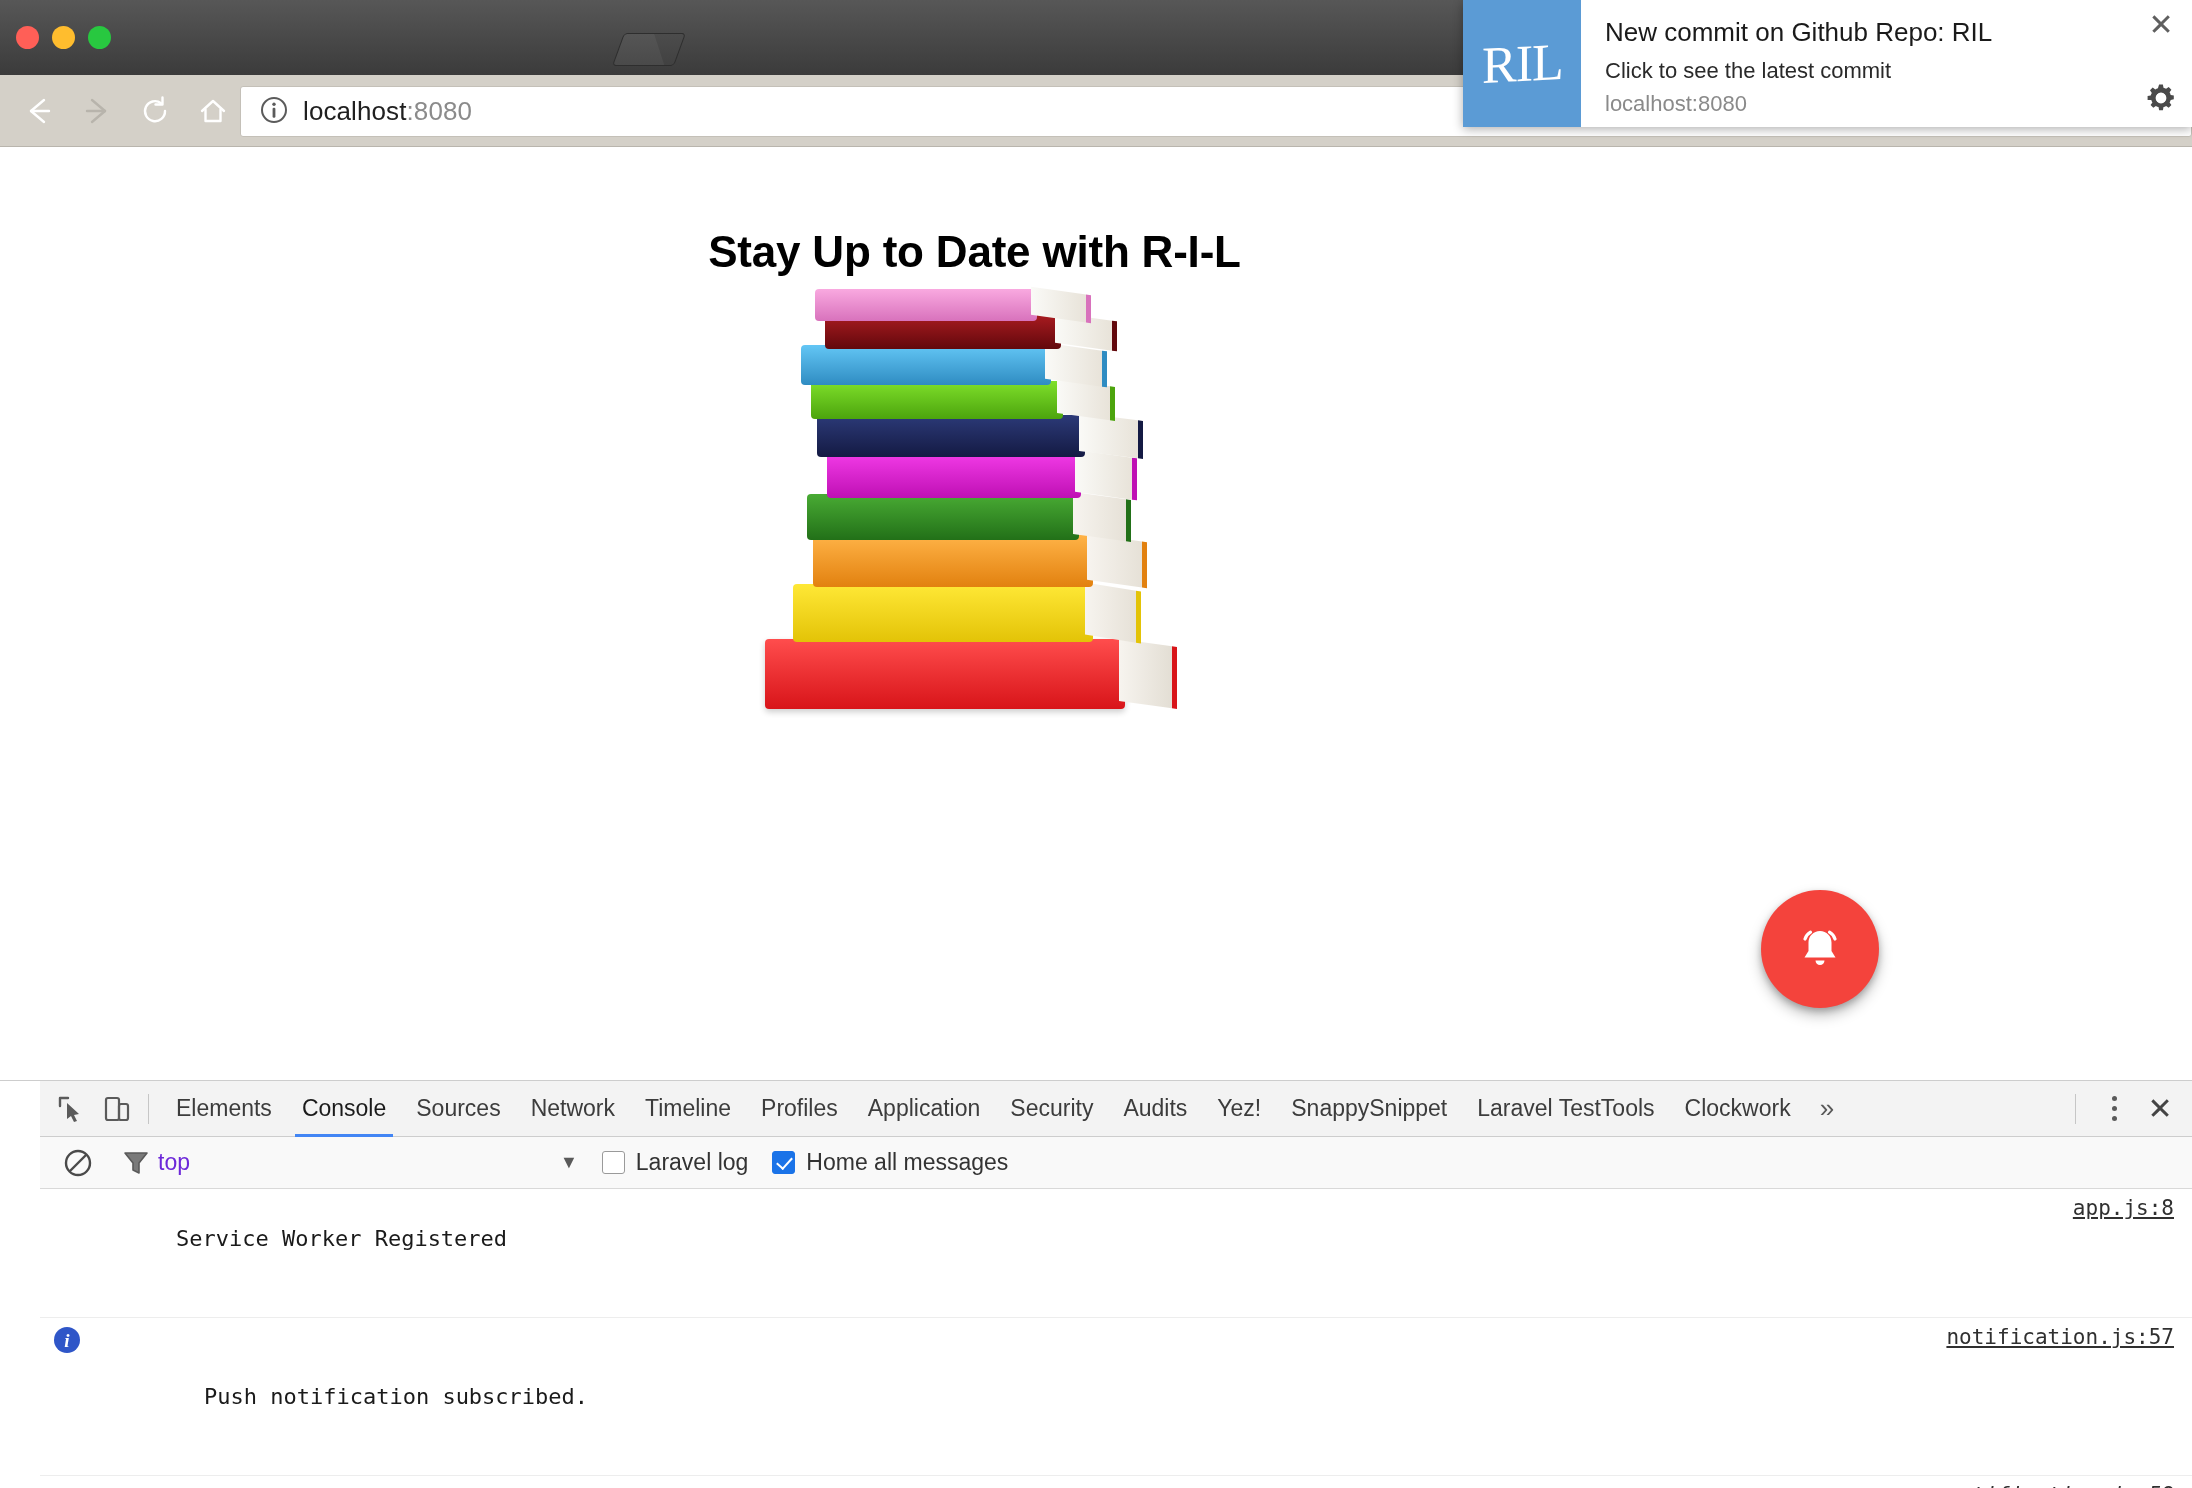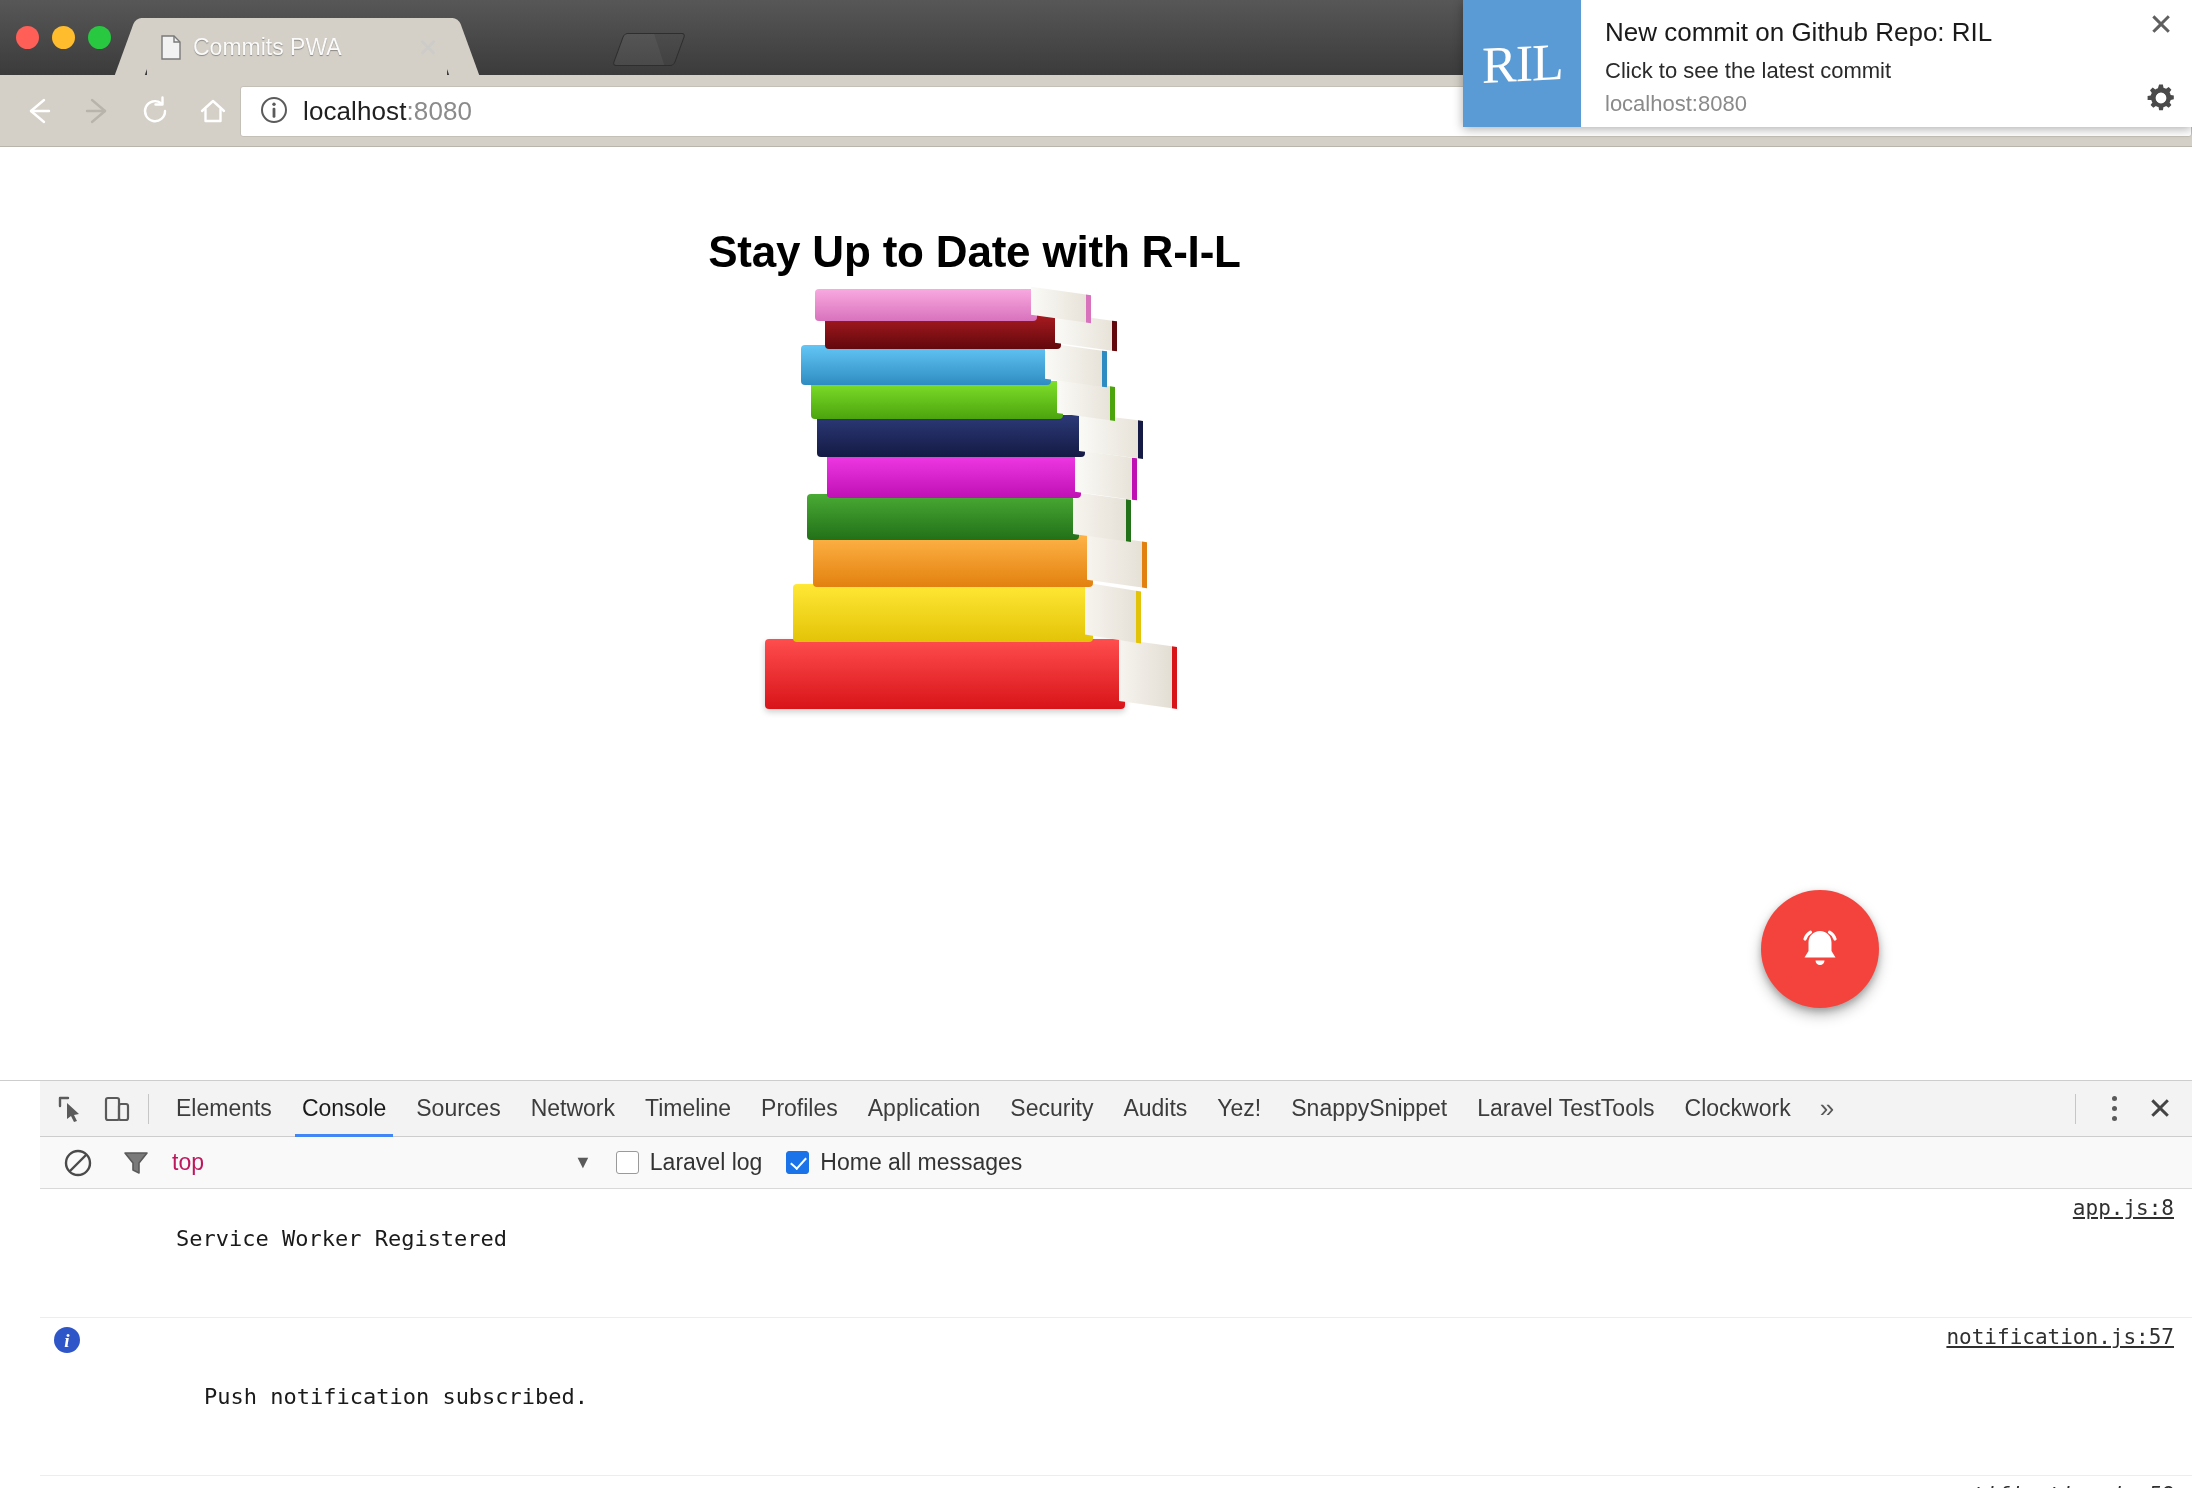--- a/index.html
+++ b/index.html
@@ -209,21 +209,21 @@
   .dt-close {
     width: 44px; height: 44px; display: flex; align-items: center; justify-content: center;
     font-size: 30px; color: #444; cursor: pointer; background: none; border: none;
   }
 
   .dt-filterbar {
     height: 52px; background: #f9f9f9; border-bottom: 1px solid #d9d9d9;
     display: flex; align-items: center; padding: 0 16px; gap: 0;
   }
   .fb-icon { width: 44px; height: 44px; display: flex; align-items: center; justify-content: center; }
-  .fb-context { font-size: 23px; color: #be185d; margin-left: 14px; }
+  .fb-context { font-size: 23px; color: #6d28d9; margin-left: 0; }
   .fb-caret {
     margin-left: 370px; font-size: 18px; color: #5a5a5a; cursor: pointer;
   }
   .fb-check-wrap { display: flex; align-items: center; gap: 11px; margin-left: 24px; cursor: pointer; }
   .fb-box {
     width: 23px; height: 23px; border: 1.5px solid #9a9a9a; border-radius: 3px; background: #fff;
   }
   .fb-box.checked {
     background: #1a73e8; border-color: #1a73e8; position: relative;
   }
@@ -260,32 +260,20 @@
 </head>
 <body>
 
 <div id="root">
 
   <div class="browser-titlebar">
     <div class="traffic-lights">
       <span class="tl tl-red"></span>
       <span class="tl tl-yellow"></span>
       <span class="tl tl-green"></span>
-    </div>
-    <div class="browser-tab">
-      <div class="tab-inner">
-        <span class="tab-favicon">
-          <svg width="20" height="25" viewBox="0 0 20 25">
-            <path d="M1 1 H13 L19 7 V24 H1 Z" fill="#f2f2f2" stroke="#7a7a7a" stroke-width="1.4"></path>
-            <path d="M13 1 L13 7 L19 7" fill="none" stroke="#7a7a7a" stroke-width="1.4"></path>
-          </svg>
-        </span>
-        <span class="tab-title">Commits PWA</span>
-        <span class="tab-close"></span>
-      </div>
     </div>
     <div class="new-tab-btn"></div>
   </div>
 
   <div class="browser-toolbar">
     <div class="nav-btns">
       <span class="nav-btn">
         <svg width="34" height="34" viewBox="0 0 34 34">
             <path d="M22 6 L9 17 L22 28" fill="none" stroke="#ffffff" stroke-width="2.4" stroke-linecap="round" stroke-linejoin="round"></path>
             <path d="M9 17 H27" stroke="#ffffff" stroke-width="2.4" stroke-linecap="round"></path>

